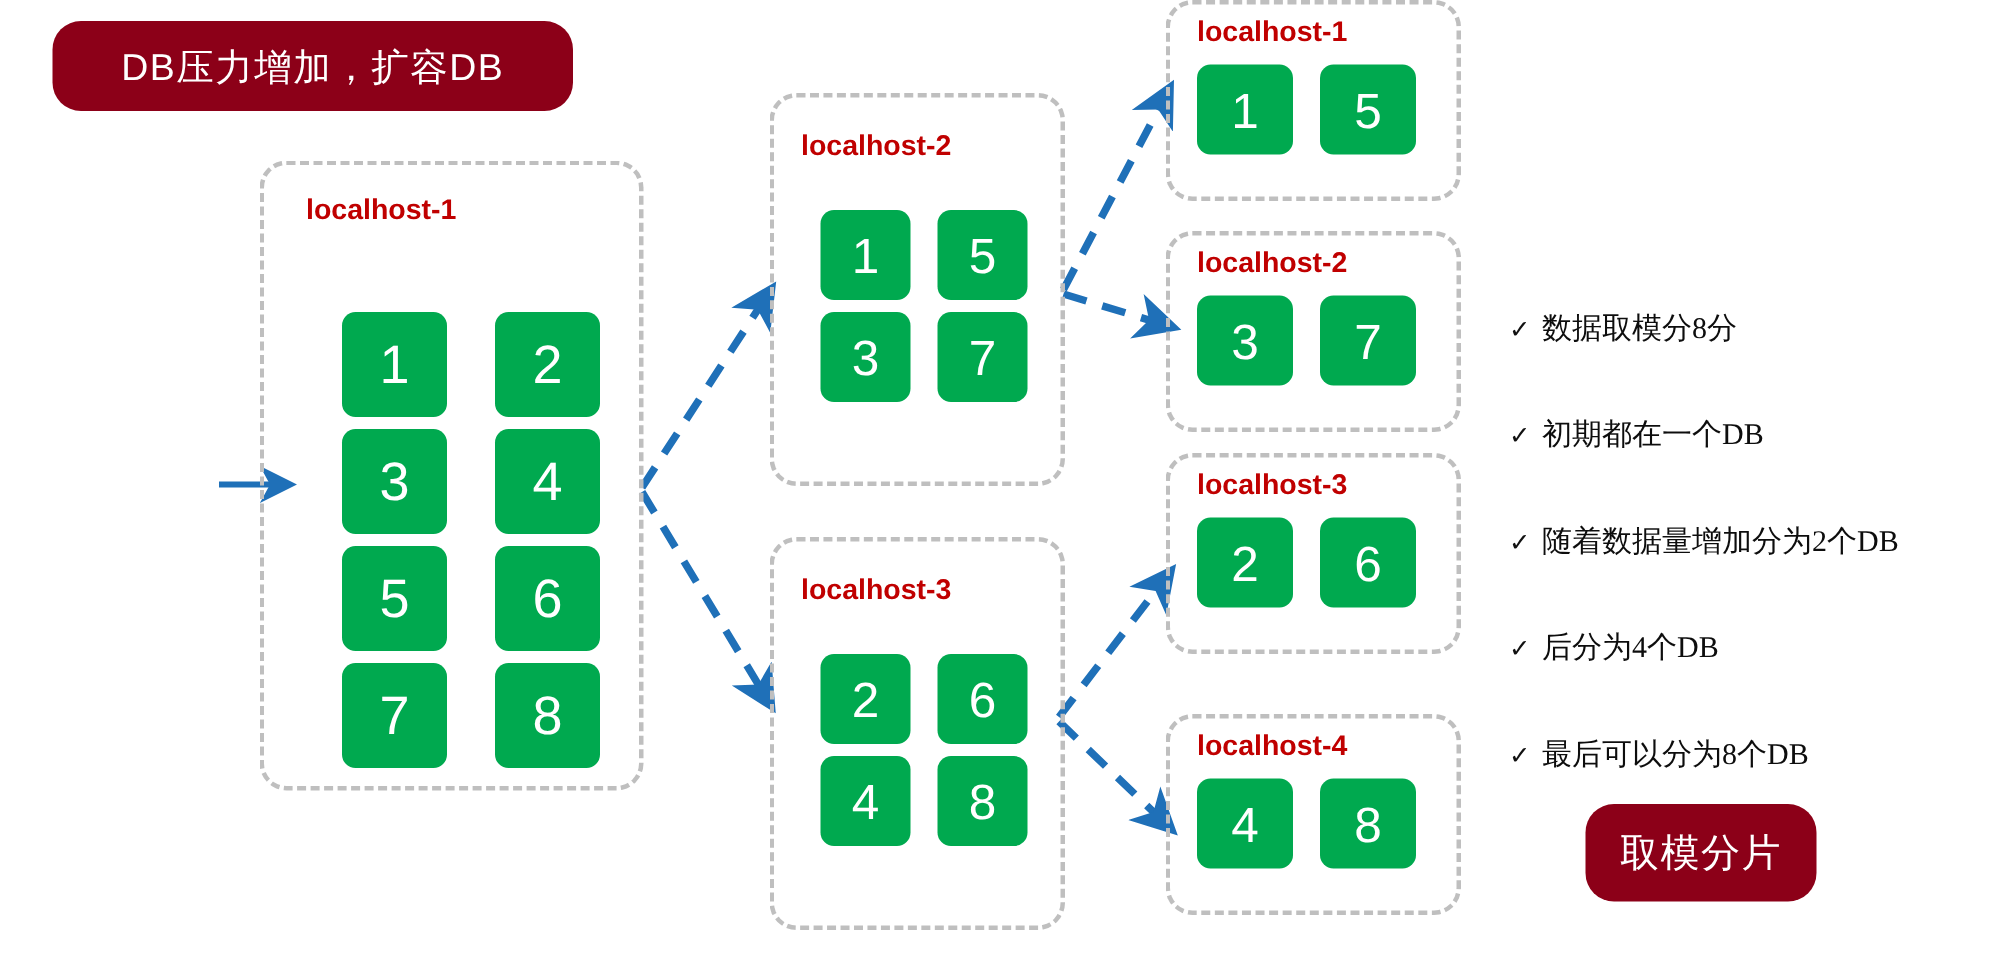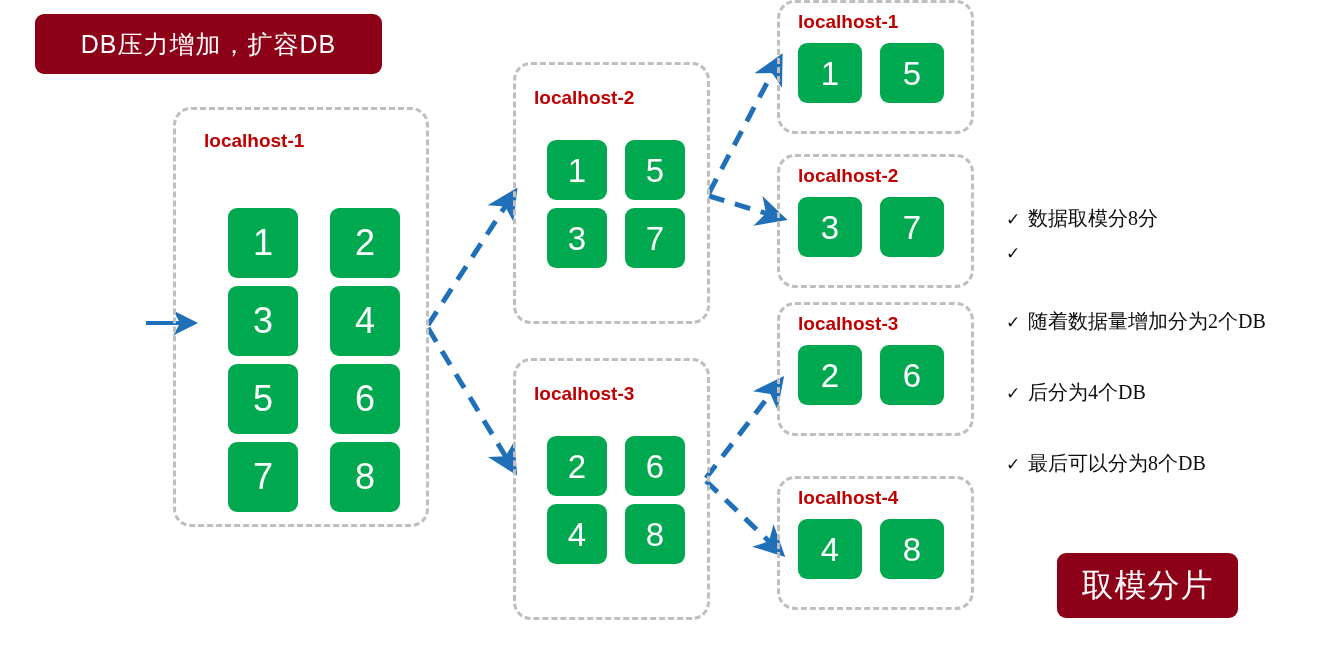--- a/index.html
+++ b/index.html
@@ -25,40 +25,40 @@
     top: 0;
     width: 1328px;
     height: 647px;
     pointer-events: none;
   }
 
   
   .redbox {
     position: absolute;
     background: #8C0018;
-    border-radius: 9px;
+    border-radius: 19px;
     color: #ffffff;
     display: flex;
     align-items: center;
     justify-content: center;
     letter-spacing: 1px;
   }
   #banner-title {
     left: 35px;
     top: 14px;
     width: 347px;
     height: 60px;
     font-size: 25px;
   }
   #footer-badge {
     left: 1057px;
-    top: 553px;
-    width: 181px;
+    top: 536px;
+    width: 154px;
     height: 65px;
-    font-size: 32px;
+    font-size: 26px;
   }
 
   
   #data-box {
     position: absolute;
     left: 4px;
     top: 293px;
     width: 139px;
     height: 60px;
     background: #00A94F;
@@ -273,20 +273,21 @@
     </div>
   </div>
 
   <div id="bullets">
     <div class="bullet-row">
       <span class="bullet-check">✓</span>
       <span class="bullet-text">数据取模分8分</span>
     </div>
     <div class="bullet-row">
       <span class="bullet-check">✓</span>
+      <span class="bullet-text">初期都在一个DB</span>
     </div>
     <div class="bullet-row">
       <span class="bullet-check">✓</span>
       <span class="bullet-text">随着数据量增加分为2个DB</span>
     </div>
     <div class="bullet-row">
       <span class="bullet-check">✓</span>
       <span class="bullet-text">后分为4个DB</span>
     </div>
     <div class="bullet-row">

